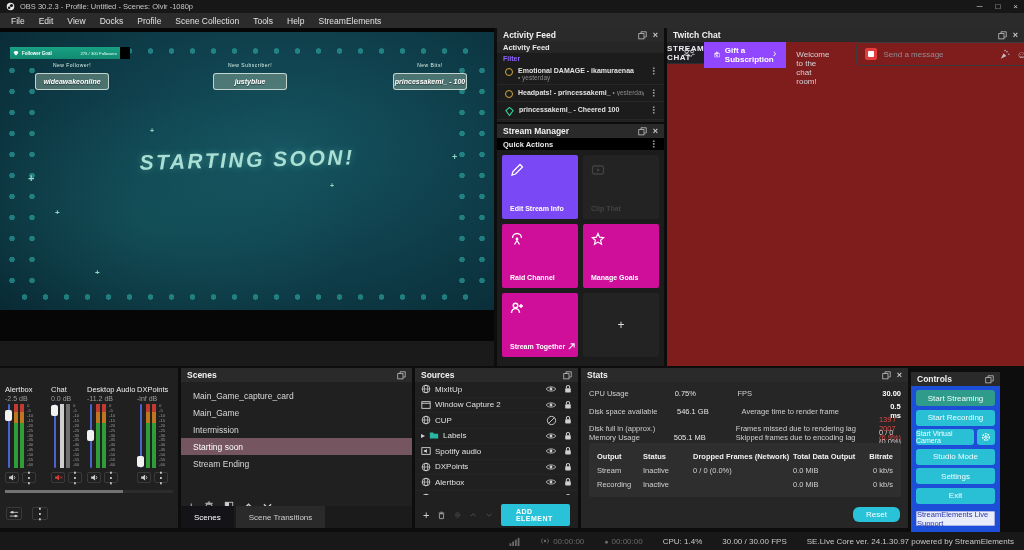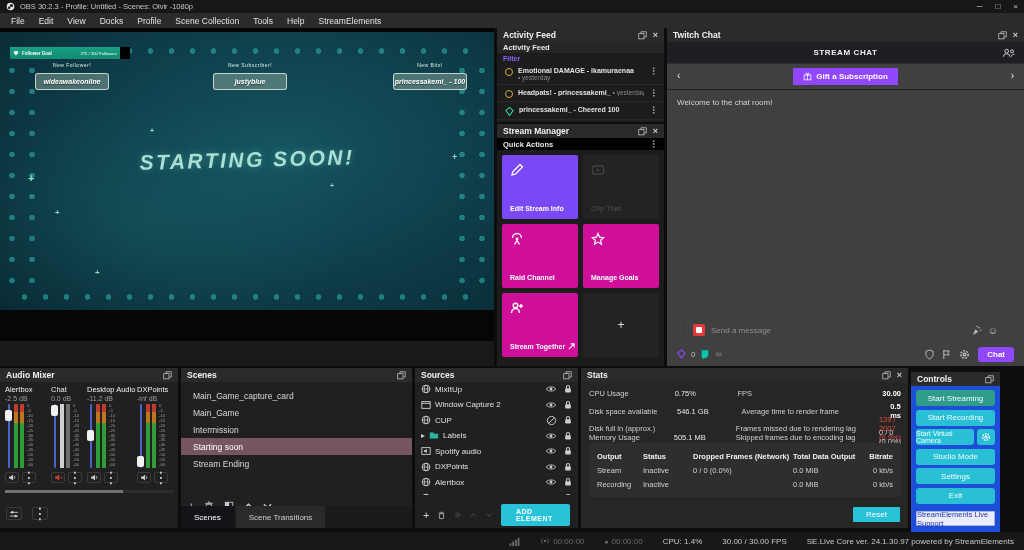--- a/index.html
+++ b/index.html
@@ -48,21 +48,21 @@
 
 .qarow{height:12px;background:#000000;display:flex;align-items:center;padding:0 6px;font-size:7.5px;font-weight:700;color:#e8e8e8}
 .tiles{position:absolute;left:5px;right:5px;top:31px;display:grid;grid-template-columns:1fr 1fr;gap:5px}
 .tile{height:64px;border-radius:2px;position:relative;color:#fff}
 .tile .ticon{position:absolute;left:8px;top:8px;width:14px;height:14px}
 .tile .tl{position:absolute;left:8px;bottom:7px;font-size:7px;font-weight:700;display:flex;align-items:center;gap:3px}
 .tile.purple{background:#7b48f5}.tile.pink{background:#cf0f99}
 .tile.dis{background:#232323;color:#424242}
 .tile.addt{background:#232323;display:flex;align-items:center;justify-content:center;font-size:12px;color:#dedede}
 
-.chatbody{position:absolute;left:0;right:0;top:14px;bottom:0;background:#404040;display:flex;flex-direction:column}
+.chatbody{position:absolute;left:0;right:0;top:14px;bottom:0;background:#7f1d1d;display:flex;flex-direction:row}
 .schdr{height:22px;background:#1f1f23;border-bottom:1px solid #2c2c31;display:flex;align-items:center;justify-content:center;font-size:8px;font-weight:700;letter-spacing:.6px;color:#efeff1;position:relative}
 .schdr .people{position:absolute;right:9px;top:6px;width:13px;height:10px;color:#d6d6dc}
 .promo{height:26px;display:flex;align-items:center;position:relative;border-bottom:1px solid #222226}
 .parrow{position:absolute;top:7px;font-size:10px;color:#efeff1;line-height:1}
 .giftbtn{margin:0 auto;display:flex;gap:4px;align-items:center;background:#9147ff;color:#fff;font-size:8px;font-weight:700;padding:4px 10px;border-radius:0}
 .welcome{padding:8px 10px;font-size:8px;color:#d3d3d8}
 .msgbox{margin:0 17px;height:24px;border:1px solid #3b3b40;border-radius:4px;display:flex;align-items:center;gap:6px;padding:0 8px;flex:none}
 .redsq{width:12px;height:12px;background:#e23b3b;border-radius:2px;position:relative;flex:none}
 .redsq::after{content:"";position:absolute;left:3px;top:3px;width:6px;height:6px;background:#fff;border-radius:1px}
 .msgbox input{flex:1;background:transparent;border:0;outline:0;color:#ddd;font-size:8px;font-family:inherit;min-width:0}
@@ -106,21 +106,21 @@
 .addel{margin-left:auto;background:#29c3d9;color:#fff;font-weight:700;font-size:7px;letter-spacing:.5px;padding:4px 15px;border-radius:2px}
 
 .statline{position:absolute;left:8px;width:312px;display:flex;font-size:7.5px;color:#cfcfcf;align-items:center}
 .sl{width:90px}.sv{width:66px;color:#e4e4e4}.sr{width:152px}.srv{flex:1}
 .bold{font-weight:700;color:#fff}
 .red{color:#e14b44}
 .stable{position:absolute;left:8px;top:75px;width:312px;background:#2e2e2e;border-radius:2px;padding:6px 8px;font-size:7.5px;color:#d0d0d0}
 .trow{display:flex;height:14px;align-items:center}
 .thead{font-weight:700;color:#f0f0f0}
 .c1{width:46px}.c2{width:50px}.c3{width:100px}.c4{width:74px}.c5{flex:1;text-align:right}
-.reset{position:absolute;right:8px;bottom:6px;background:#29c3d9;color:#fff;font-size:8px;padding:3px 13px;border-radius:1px}
+.reset{position:absolute;right:8px;bottom:6px;background:#29c3d9;color:#fff;font-size:8px;padding:3px 13px;border-radius:6px}
 
 .cbtns{position:absolute;left:5px;right:5px;top:18px;display:flex;flex-direction:column;gap:3.5px}
 .cbtn{height:16px;border-radius:3px;background:#29c0d6;color:#f0feff;font-size:8px;display:flex;align-items:center;justify-content:center}
 .cbtn.stream{background:#2f9c8b}
 .vcamrow{display:flex;gap:3px}
 .vcamrow .cbtn{flex:1}
 .vgear{width:18px;height:16px;border-radius:3px;background:#29c0d6;display:flex;align-items:center;justify-content:center;color:#fff}
 .support{position:absolute;left:5px;right:5px;bottom:6px;height:15px;background:#e9ecfb;border:1px solid #aab4ea;border-radius:1px;color:#2737a8;font-size:7.5px;display:flex;align-items:center;justify-content:center}
 
 .statusbar{position:absolute;left:0;top:532px;width:1024px;height:18px;background:#181818;display:flex;align-items:center;justify-content:flex-end;gap:20px;padding:0 10px;font-size:8px;color:#c9c9c9}
@@ -349,28 +349,20 @@
             <circle cx="6" cy="6" r="4" fill="none" stroke="currentColor" stroke-width="1.6" stroke-dasharray="2 1.4"></circle>
             <circle cx="6" cy="6" r="1.5" fill="none" stroke="currentColor" stroke-width="1.2"></circle>
           </svg>
         <span class="chatbtn">Chat</span>
       </div>
     </div>
   </div>
 </div>
 
 <div class="dock" style="left:0;top:368px;width:178px;height:160px">
-  <div class="dhdr">
-    <span>Audio Mixer</span>
-    <span class="grow"></span>
-    <svg class="hicon" viewBox="0 0 12 12">
-        <rect x="1" y="3.5" width="7" height="7" fill="none" stroke="currentColor"></rect>
-        <path d="M4 3.5 V1 h7 v7 h-2.5" fill="none" stroke="currentColor"></path>
-      </svg>
-  </div>
   <div class="chrow">
 
     <div class="ch" style="width:46px">
       <div class="chname">Alertbox</div>
       <div class="chdb">-2.5 dB</div>
       <div class="meterwrap">
         <div class="vslider">
             <div class="vtrack"></div>
             <div class="vhandle" style="top:6px"></div>
           </div>

